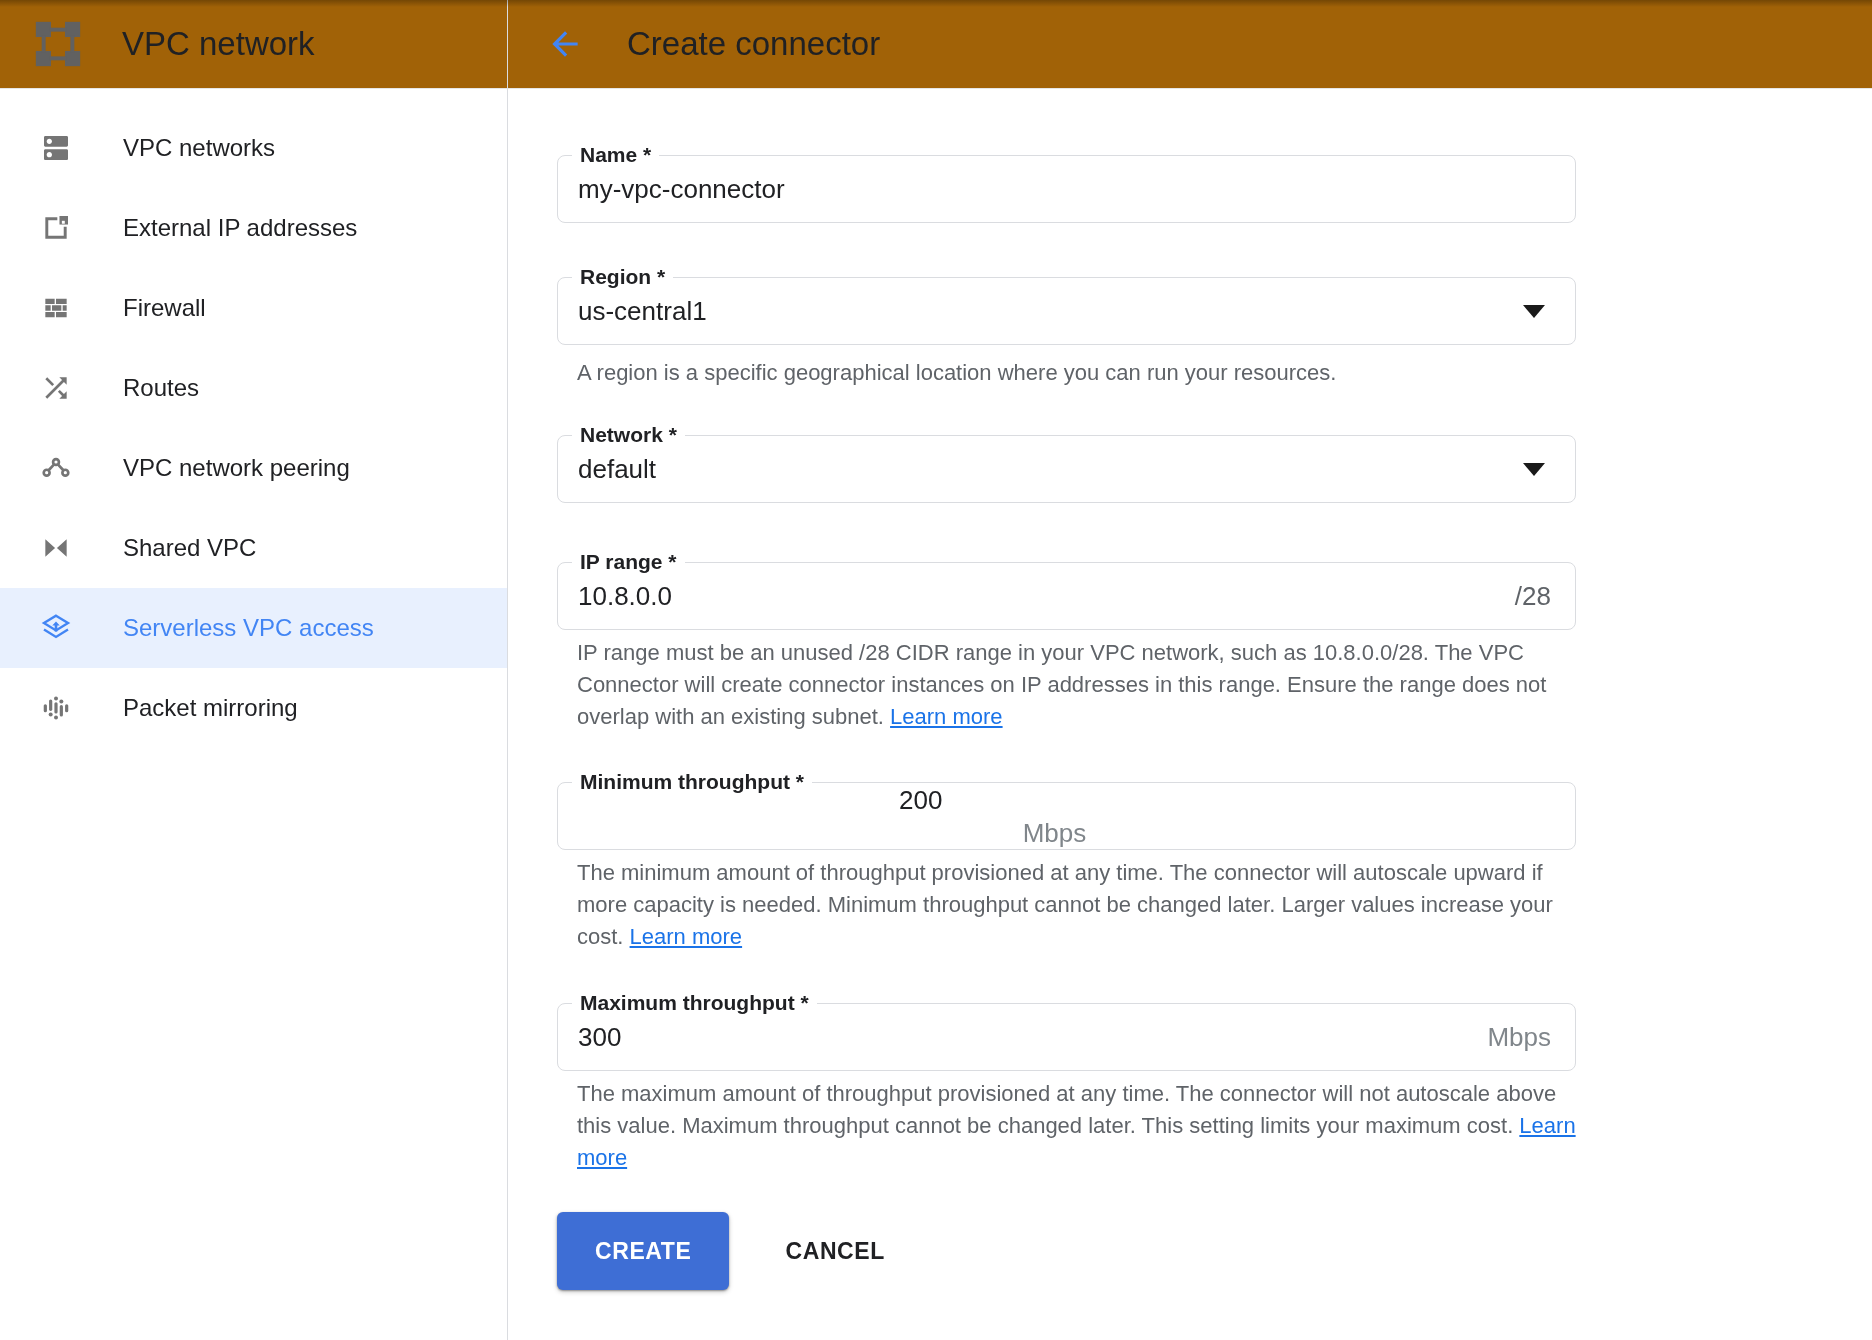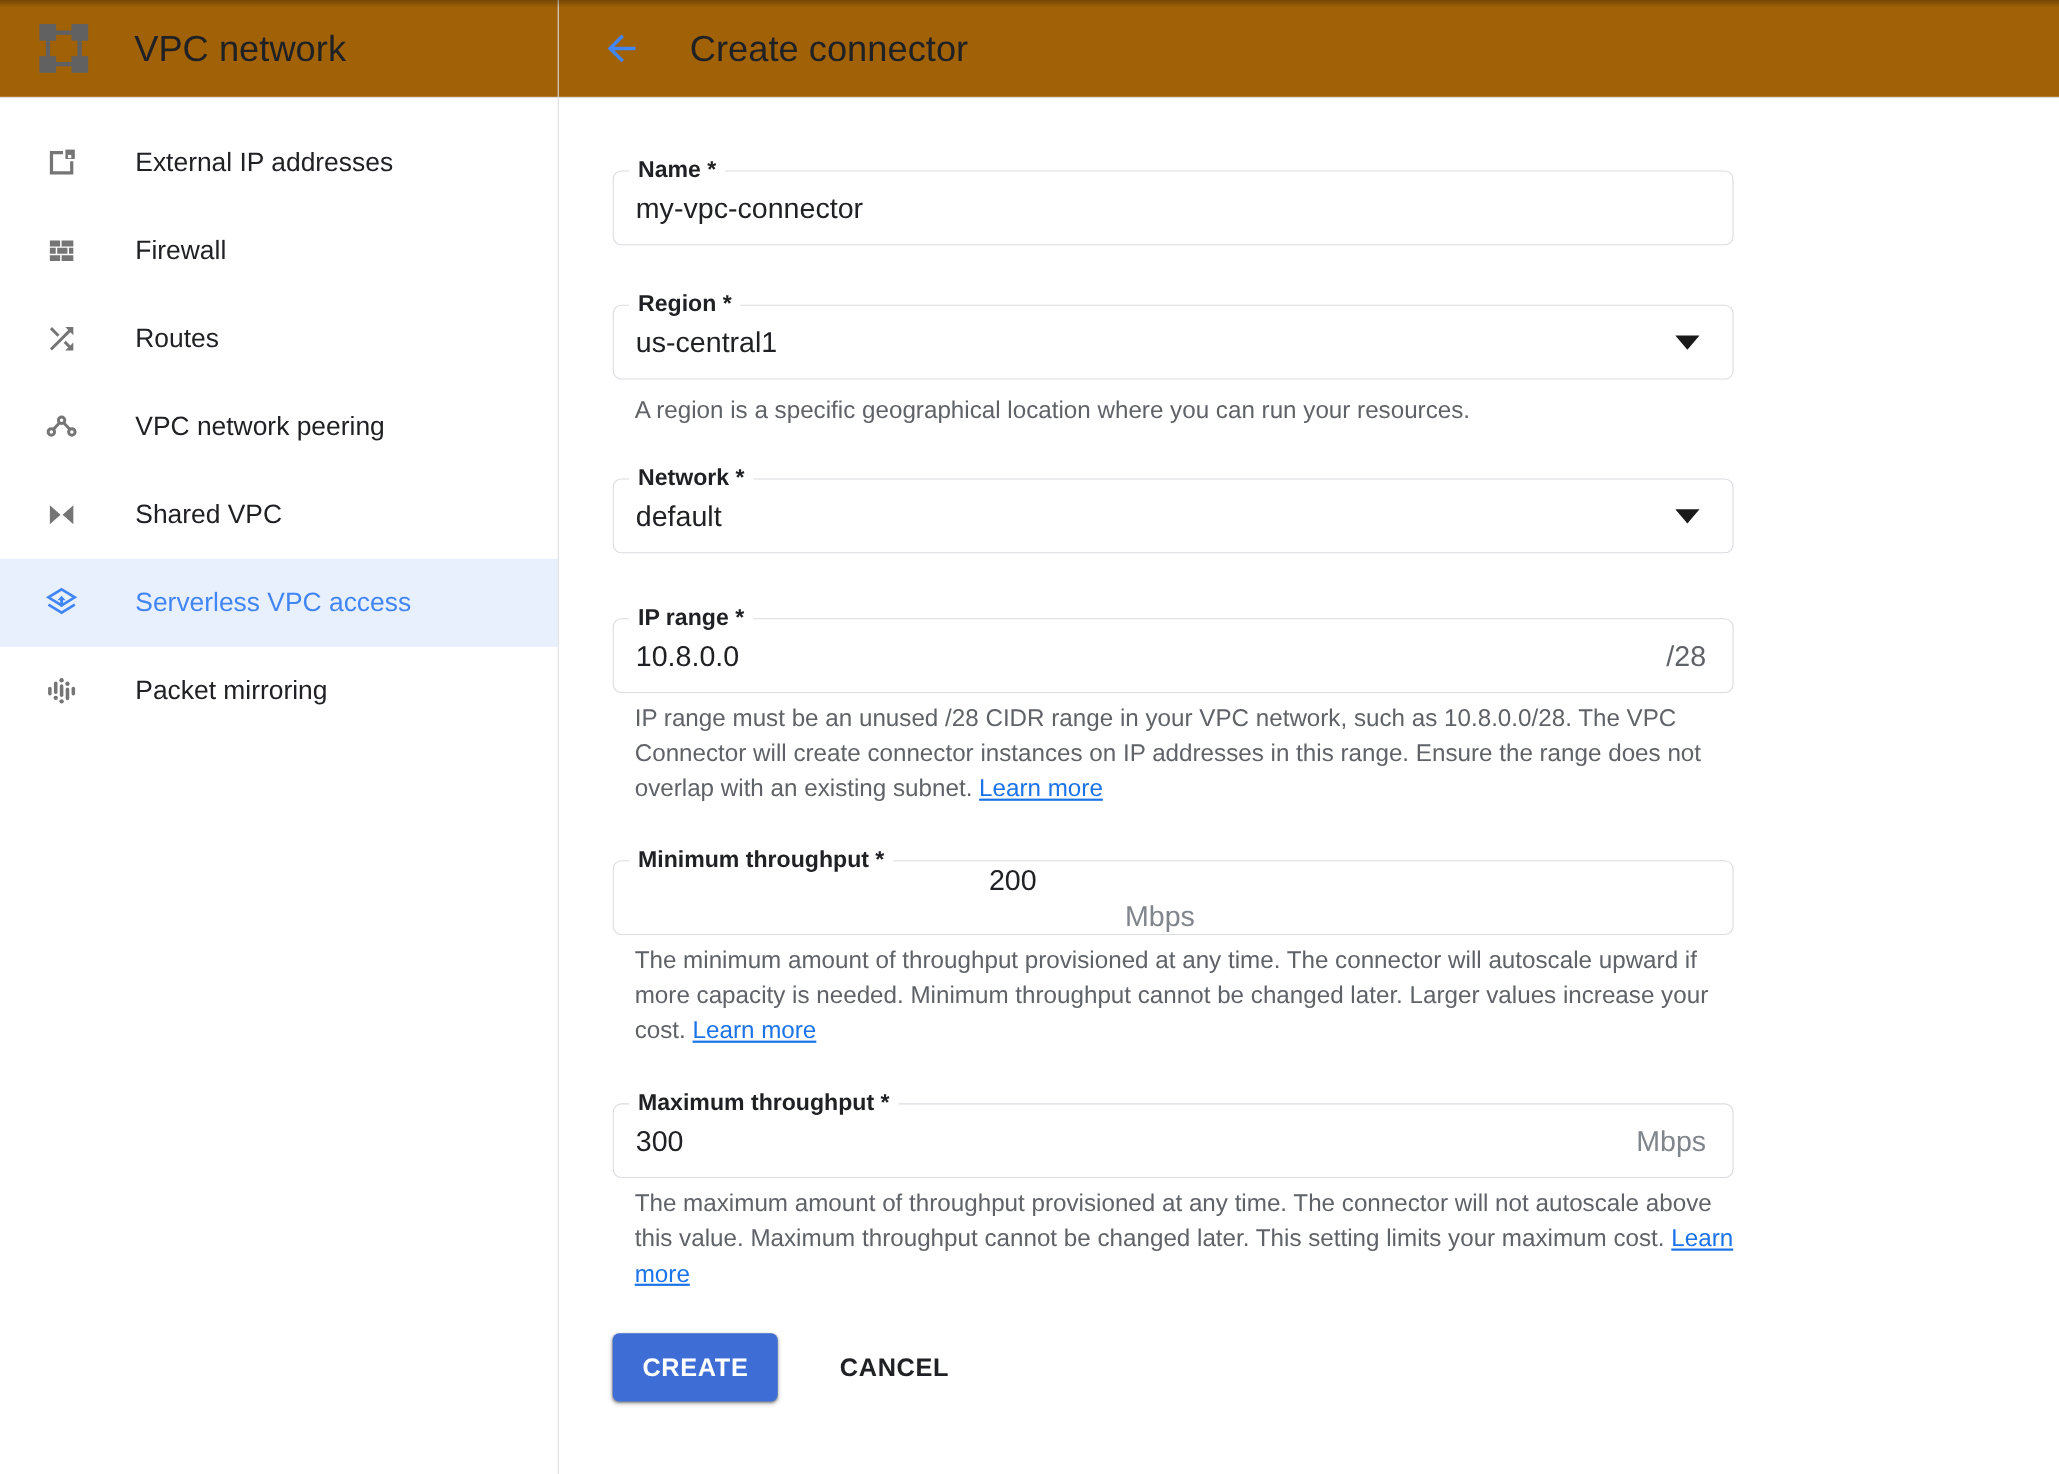--- a/index.html
+++ b/index.html
@@ -33,21 +33,21 @@
         font-family:inherit;font-size:26px;color:#202124;padding:0 20px;min-width:0;}
   .field .value-text{font-size:26px;color:#202124;padding-left:20px;flex:1;}
   .suffix{font-size:26px;color:#5F6368;padding-right:24px;flex:none;}
   .suffix.light{color:#80868B;}
   .caret{width:0;height:0;border-left:11px solid transparent;border-right:11px solid transparent;
         border-top:13px solid #1a1a1a;margin-right:30px;flex:none;}
   .select{cursor:pointer;}
   .helper{position:absolute;left:20px;width:1015px;font-size:22px;line-height:32px;color:#5F6368;}
   .helper a{color:#1A73E8;text-decoration:underline;cursor:pointer;}
   .actions{position:absolute;left:0;display:flex;align-items:center;}
-  .btn-create{height:62px;padding:0 27px;background:#3E6ED5;color:#fff;border:none;border-radius:6px;
+  .btn-create{height:78px;padding:0 38px;background:#3E6ED5;color:#fff;border:none;border-radius:6px;
         font-family:inherit;font-size:23px;font-weight:bold;letter-spacing:.6px;cursor:pointer;
         box-shadow:0 1px 2px rgba(0,0,0,.35),0 2px 5px rgba(0,0,0,.2);}
   .btn-cancel{height:62px;margin-left:42px;background:none;border:none;color:#202124;
         font-family:inherit;font-size:23px;font-weight:bold;letter-spacing:.6px;cursor:pointer;padding:0 14px;}
 </style>
 </head>
 <body>
 
 <div class="page">
   <div class="top-shade"></div>
@@ -76,20 +76,28 @@
         </svg>
       </button>
       <div class="page-title">Create connector</div>
     </div>
   </div>
 
   <nav class="sidebar">
     <div class="nav-item">
       <span class="nav-icon">
         <svg width="32" height="32" viewBox="0 0 24 24" fill="#757575">
+            <path d="M20 13H4c-.55 0-1 .45-1 1v6c0 .55.45 1 1 1h16c.55 0 1-.45 1-1v-6c0-.55-.45-1-1-1zM7 19c-1.1 0-2-.9-2-2s.9-2 2-2 2 .9 2 2-.9 2-2 2zM20 3H4c-.55 0-1 .45-1 1v6c0 .55.45 1 1 1h16c.55 0 1-.45 1-1V4c0-.55-.45-1-1-1zM7 9c-1.1 0-2-.9-2-2s.9-2 2-2 2 .9 2 2-.9 2-2 2z"></path>
+          </svg>
+      </span>
+      <span class="nav-label">VPC networks</span>
+    </div>
+    <div class="nav-item">
+      <span class="nav-icon">
+        <svg width="32" height="32" viewBox="0 0 24 24" fill="#757575">
             <path d="M4 4h9v2.2H6.2v11.6h11.6V11H20v9H4V4z"></path>
             <rect x="14.6" y="3" width="6.4" height="6.4"></rect>
             <rect x="16.4" y="6.6" width="2.2" height="2.2" fill="#fff"></rect>
           </svg>
       </span>
       <span class="nav-label">External IP addresses</span>
     </div>
     <div class="nav-item">
       <span class="nav-icon">
         <svg width="32" height="32" viewBox="0 0 24 24" fill="#757575">

